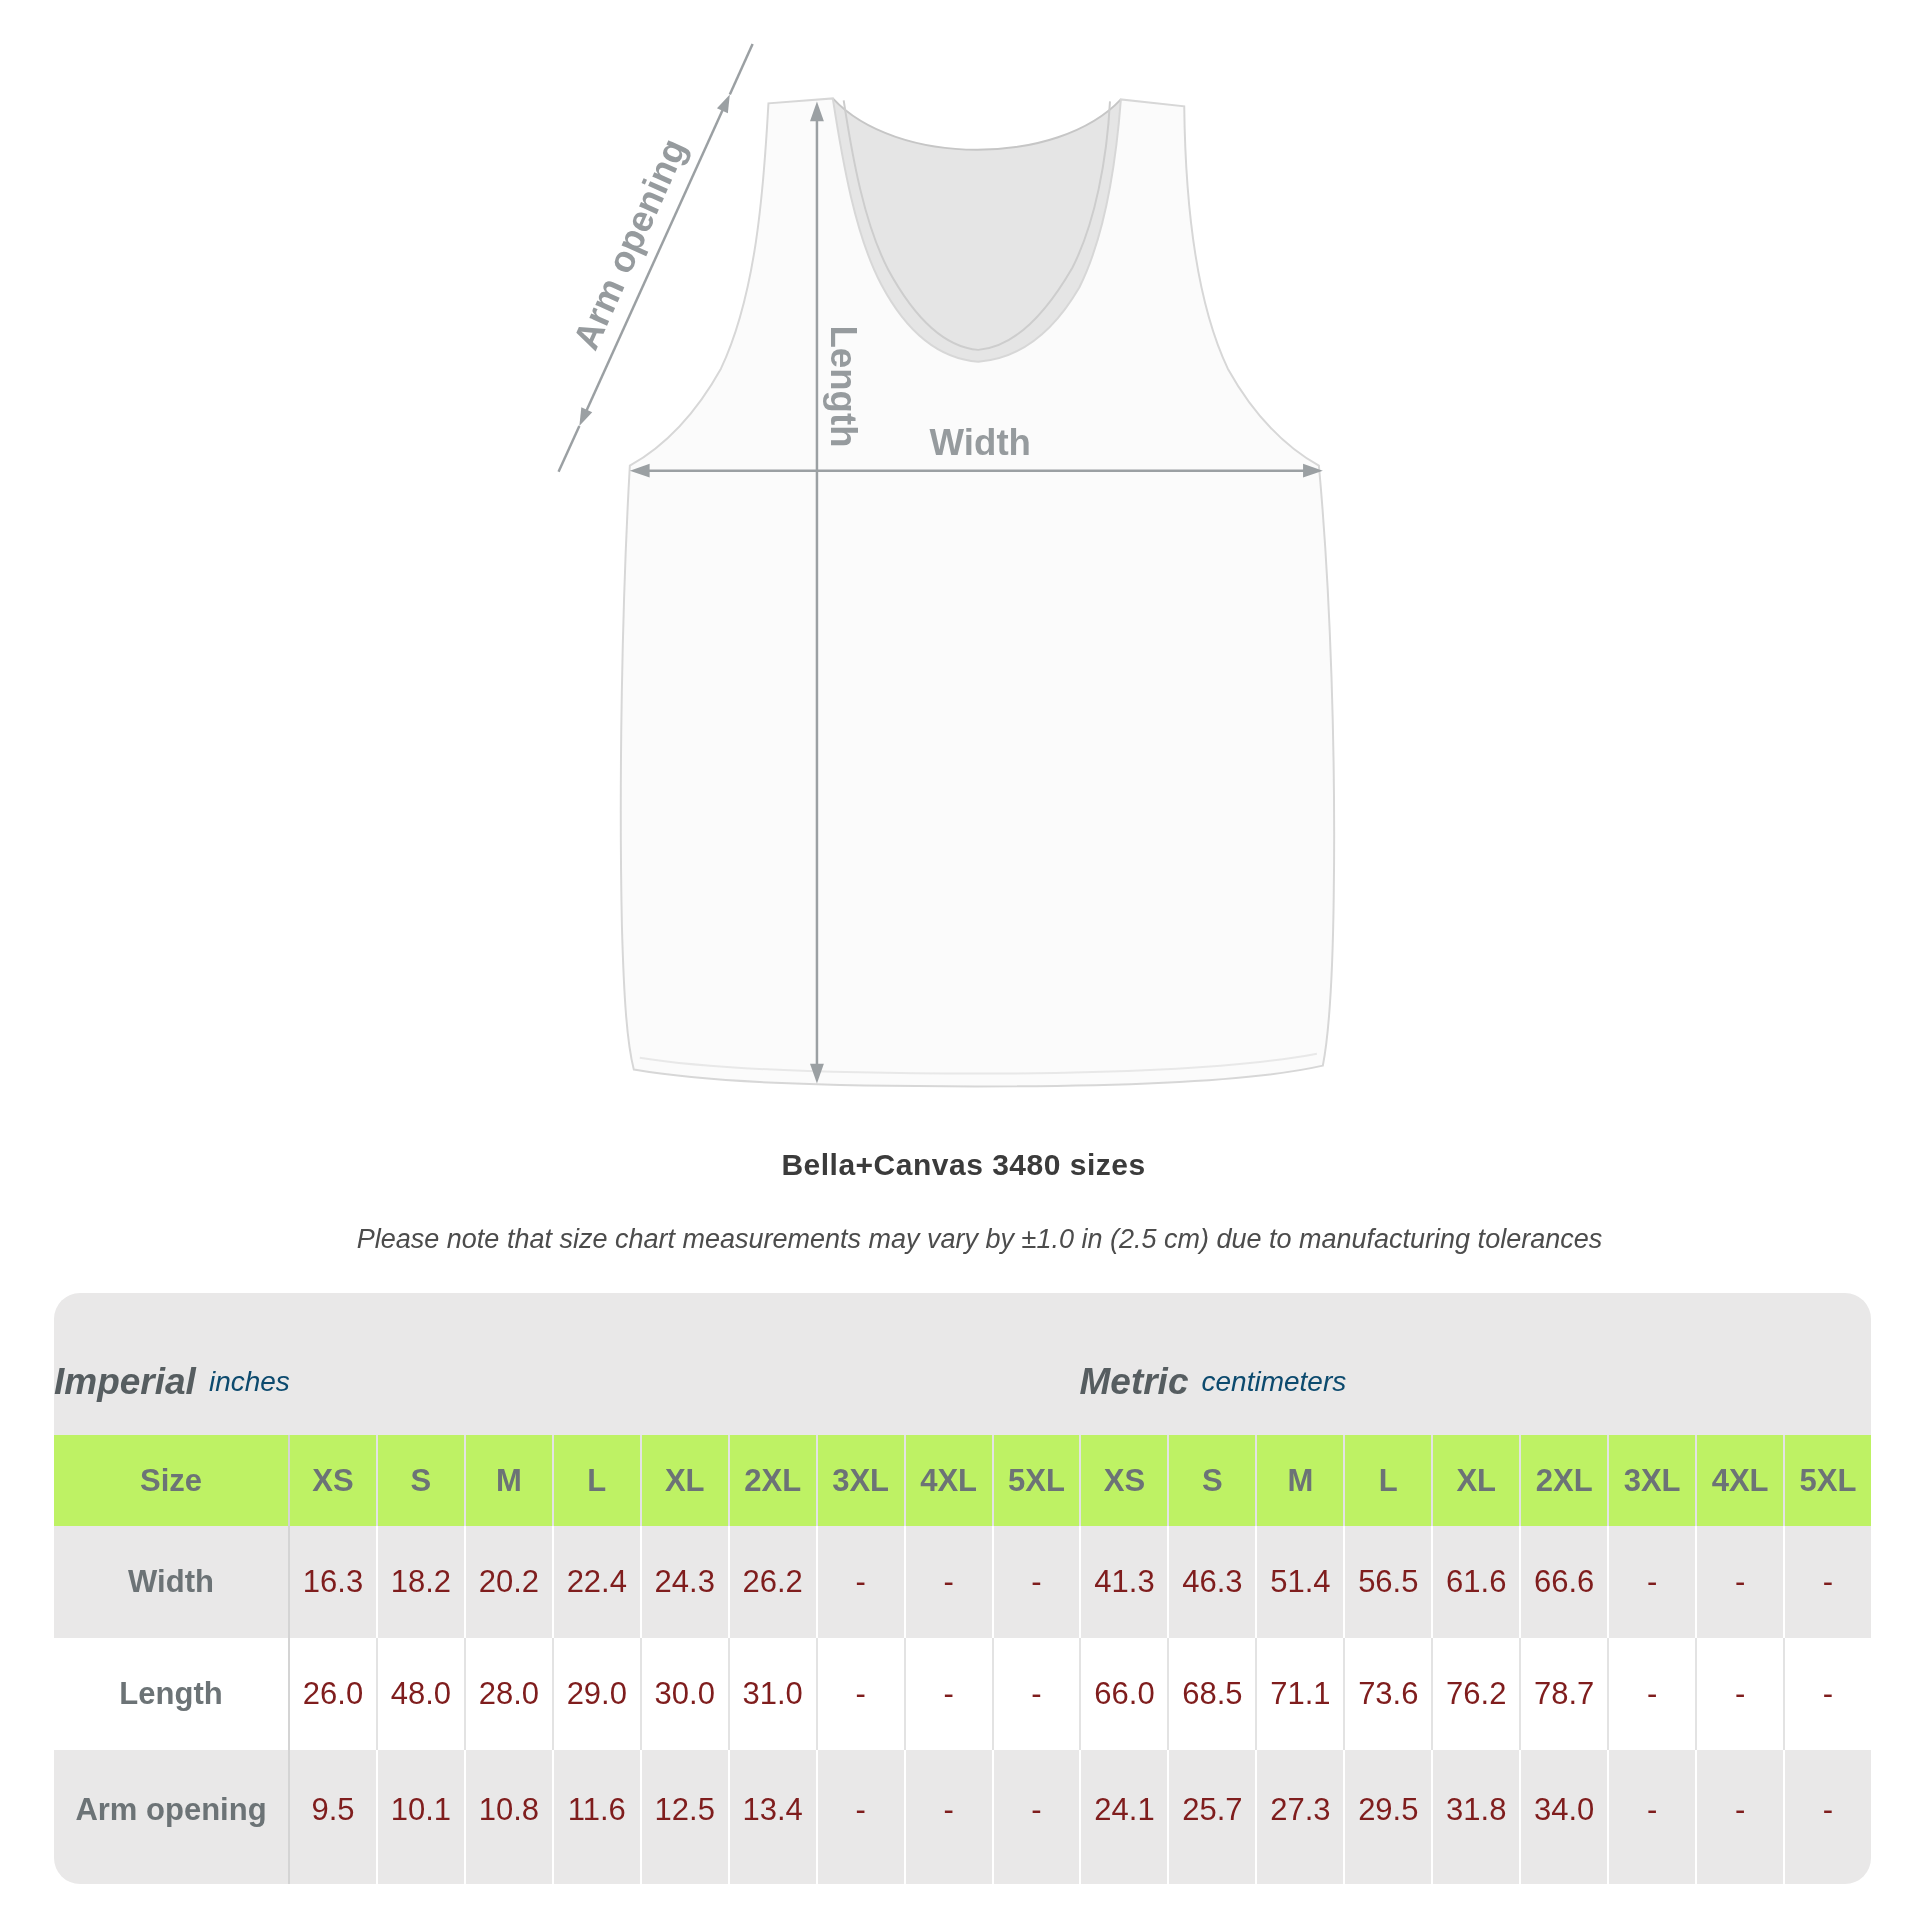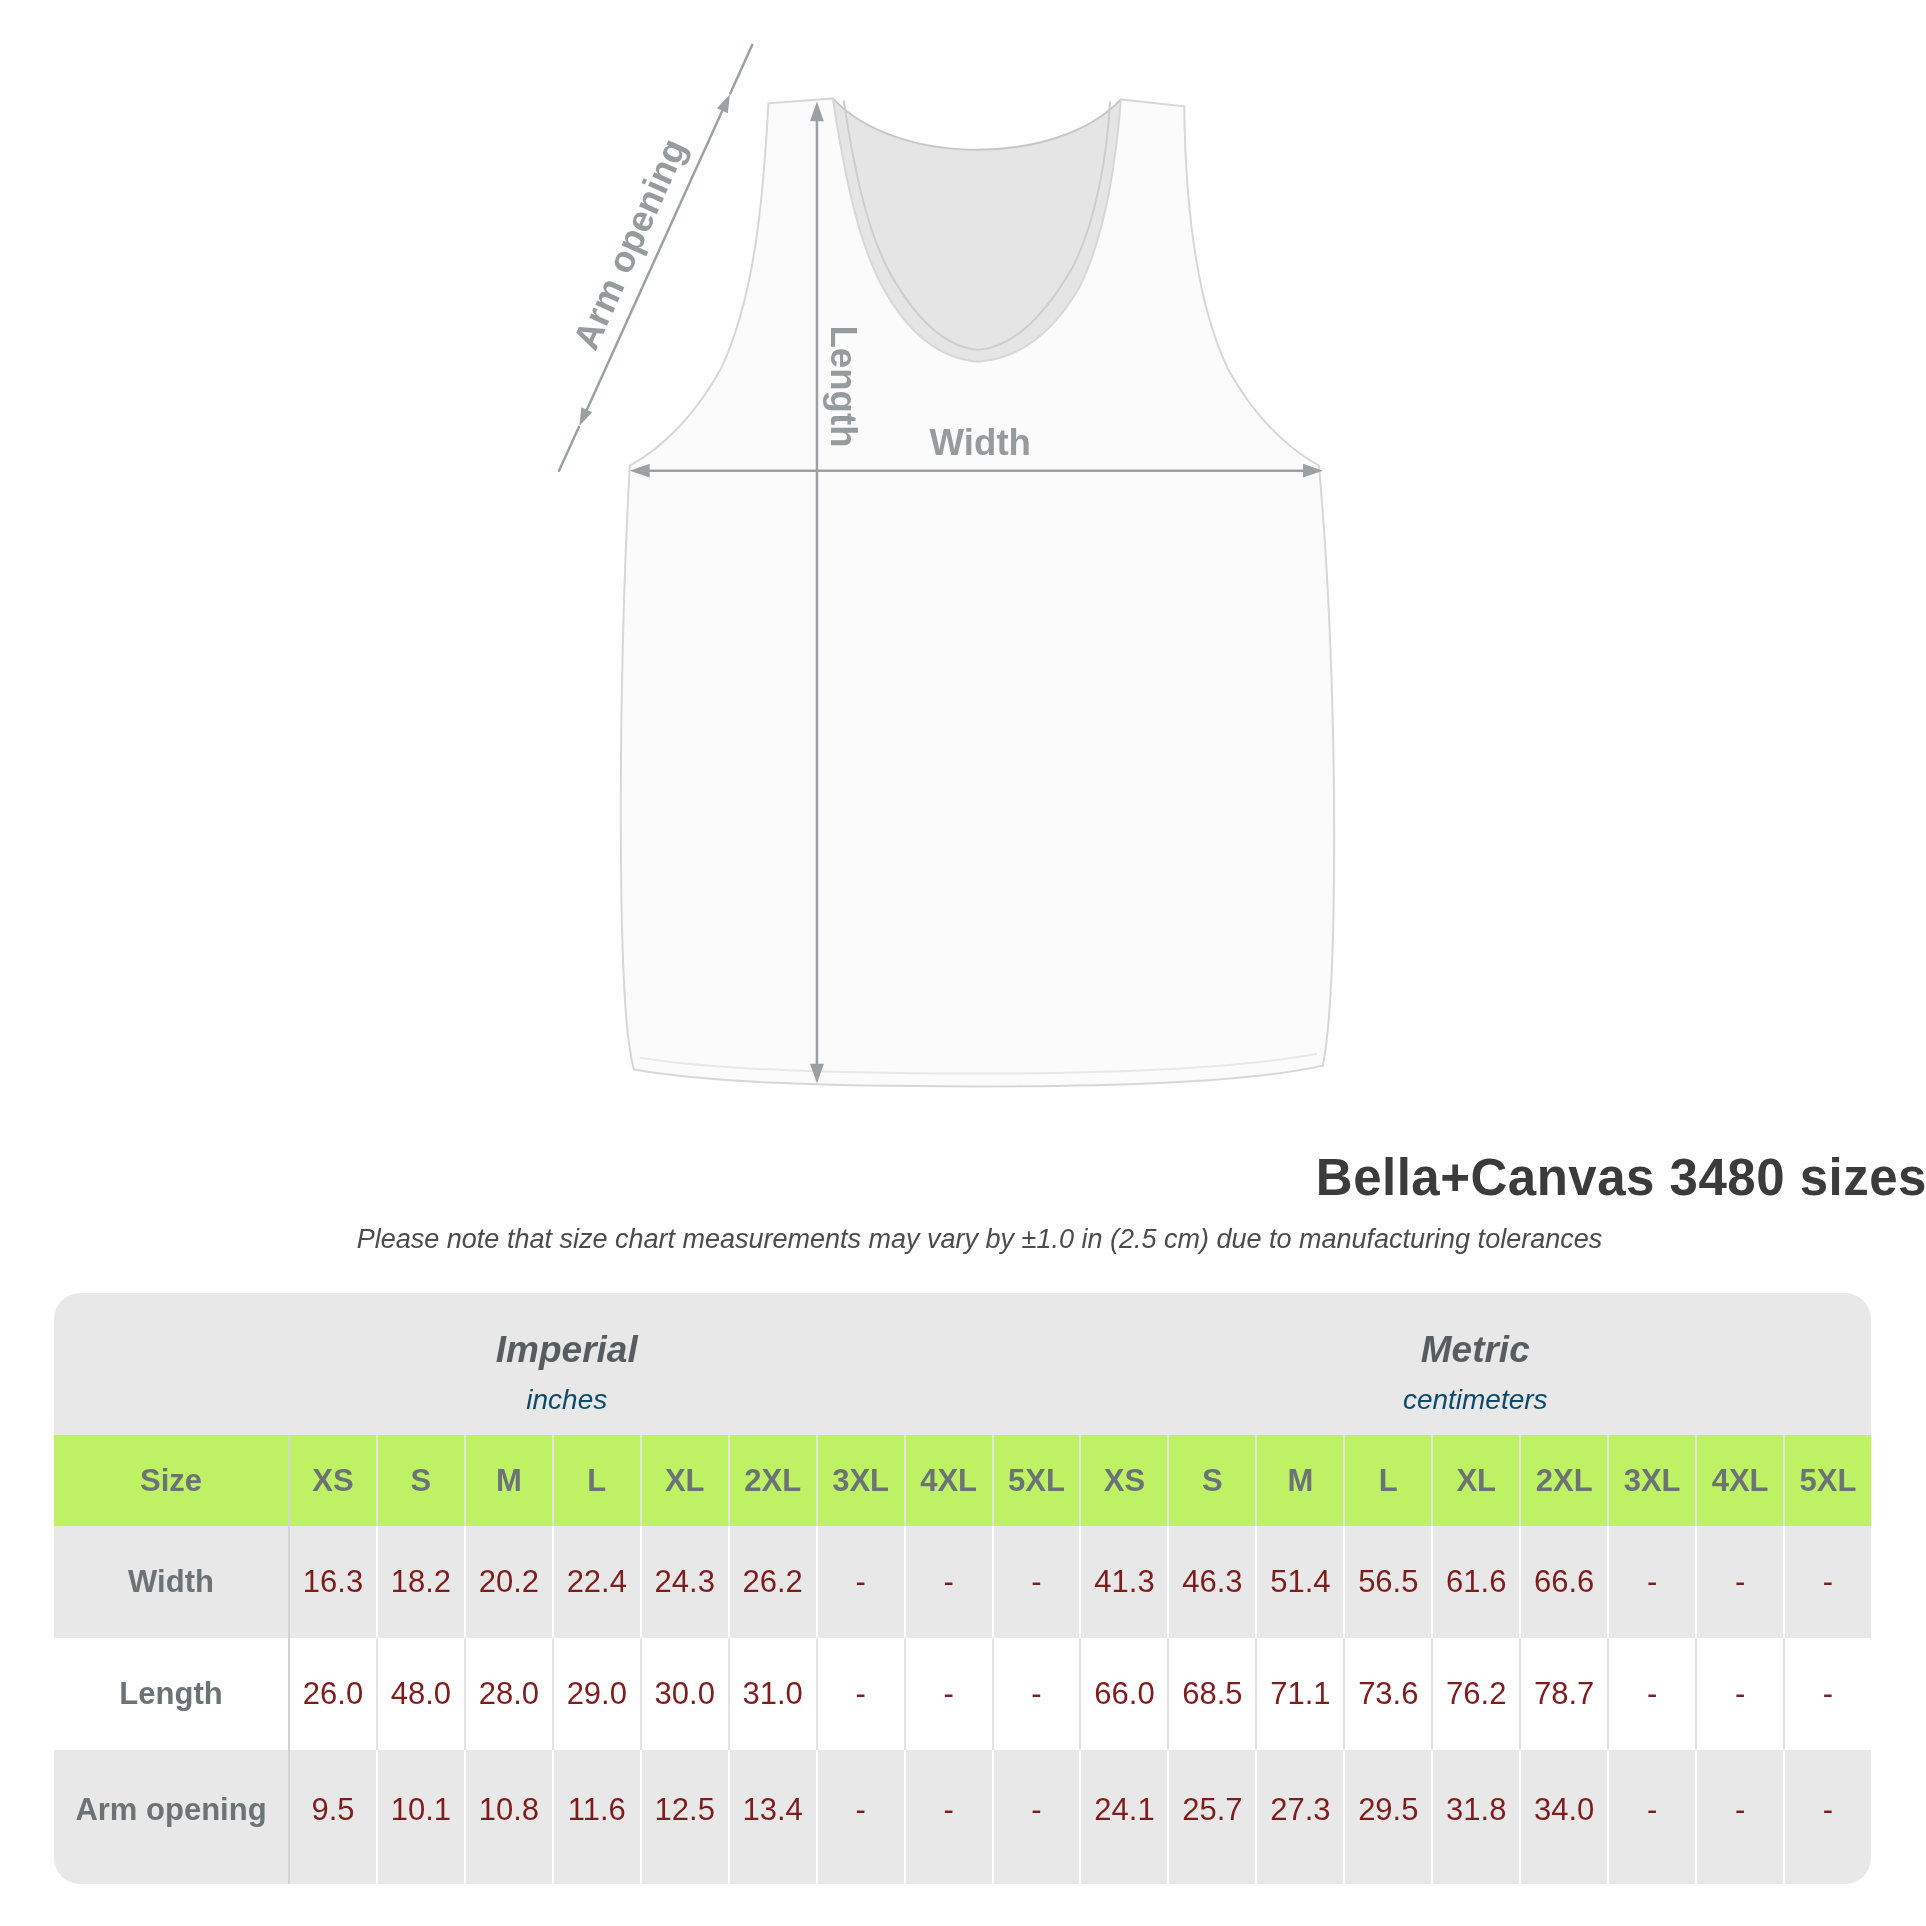--- a/index.html
+++ b/index.html
@@ -5,40 +5,40 @@
   html,body{margin:0;padding:0;background:#ffffff;}
   .stage{
     position:relative;width:1927px;height:1927px;background:#ffffff;overflow:hidden;
     font-family:"Liberation Sans","DejaVu Sans",sans-serif;
   }
   
   .diagram-svg{position:absolute;left:416px;top:40px;width:1089px;height:1089px;}
   .dim-label{font-family:"Liberation Sans","DejaVu Sans",sans-serif;font-weight:700;font-size:37px;fill:#969b9e;}
   
   .page-title{
-    position:absolute;left:0;top:1148px;width:1927px;margin:0;text-align:right;
-    font-size:51px;font-weight:700;color:#3b3b3b;letter-spacing:0.5px;
+    position:absolute;left:0;top:1148px;width:1927px;margin:0;text-align:center;
+    font-size:30px;font-weight:700;color:#3b3b3b;letter-spacing:0.5px;
   }
   .page-subtitle{
     position:absolute;left:16px;top:1224px;width:1927px;margin:0;text-align:center;
     font-style:italic;font-size:27px;color:#4c4c4c;
   }
   
   .sizetable{
     position:absolute;left:54px;top:1293px;width:1817px;
     border-radius:26px;overflow:hidden;background:#ffffff;
   }
   .trow{display:grid;grid-template-columns:234px repeat(18,1fr);}
   .trow.band{height:142px;background:#e9e8e8;}
   .trow.hrow{height:91px;background:#bef264;}
   .trow.drow{height:112px;}
   .trow.r-arm{height:134px;}
   .trow.gray{background:#e9e8e8;}
   .trow.white{background:#ffffff;}
-  .band-cell{display:flex;flex-direction:column;align-items:center;justify-content:flex-start;padding-top:36px;gap:13px;}
+  .band-cell{display:flex;flex-direction:row;align-items:center;justify-content:flex-start;padding-top:36px;gap:13px;}
   .band-cell.imperial{grid-column:1/11;}
   .band-cell.metric{grid-column:11/20;}
   .u-label{font-style:italic;font-weight:700;font-size:37px;color:#565d60;}
   .u-sub{font-style:italic;font-weight:400;font-size:28px;color:#0c4a6e;}
   .c{display:flex;align-items:center;justify-content:center;min-width:0;}
   .hrow .c + .c,
   .drow .c + .c{border-left:2px solid #e3e3e3;}
   .gray .c + .c{border-left-color:#ffffff;}
   .hrow .c:nth-child(2),
   .drow .c:nth-child(2){border-left-color:#d4d4d4;}

